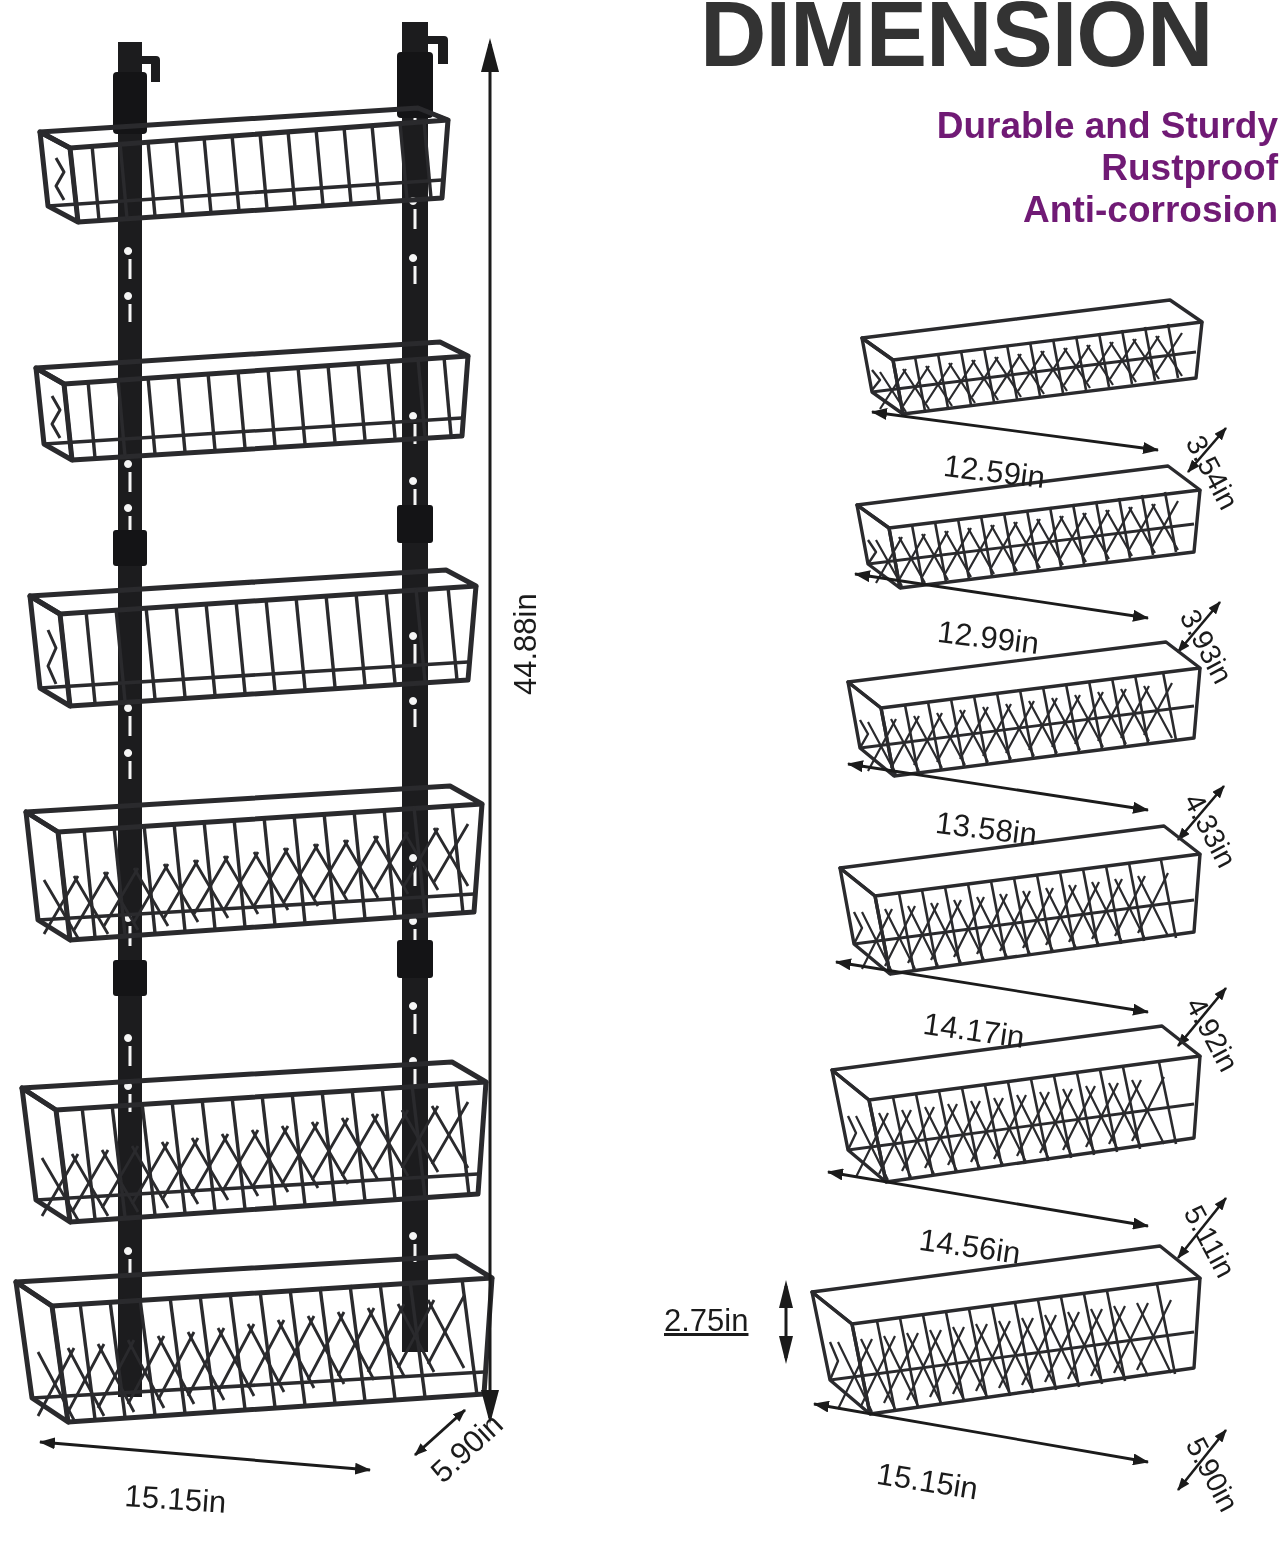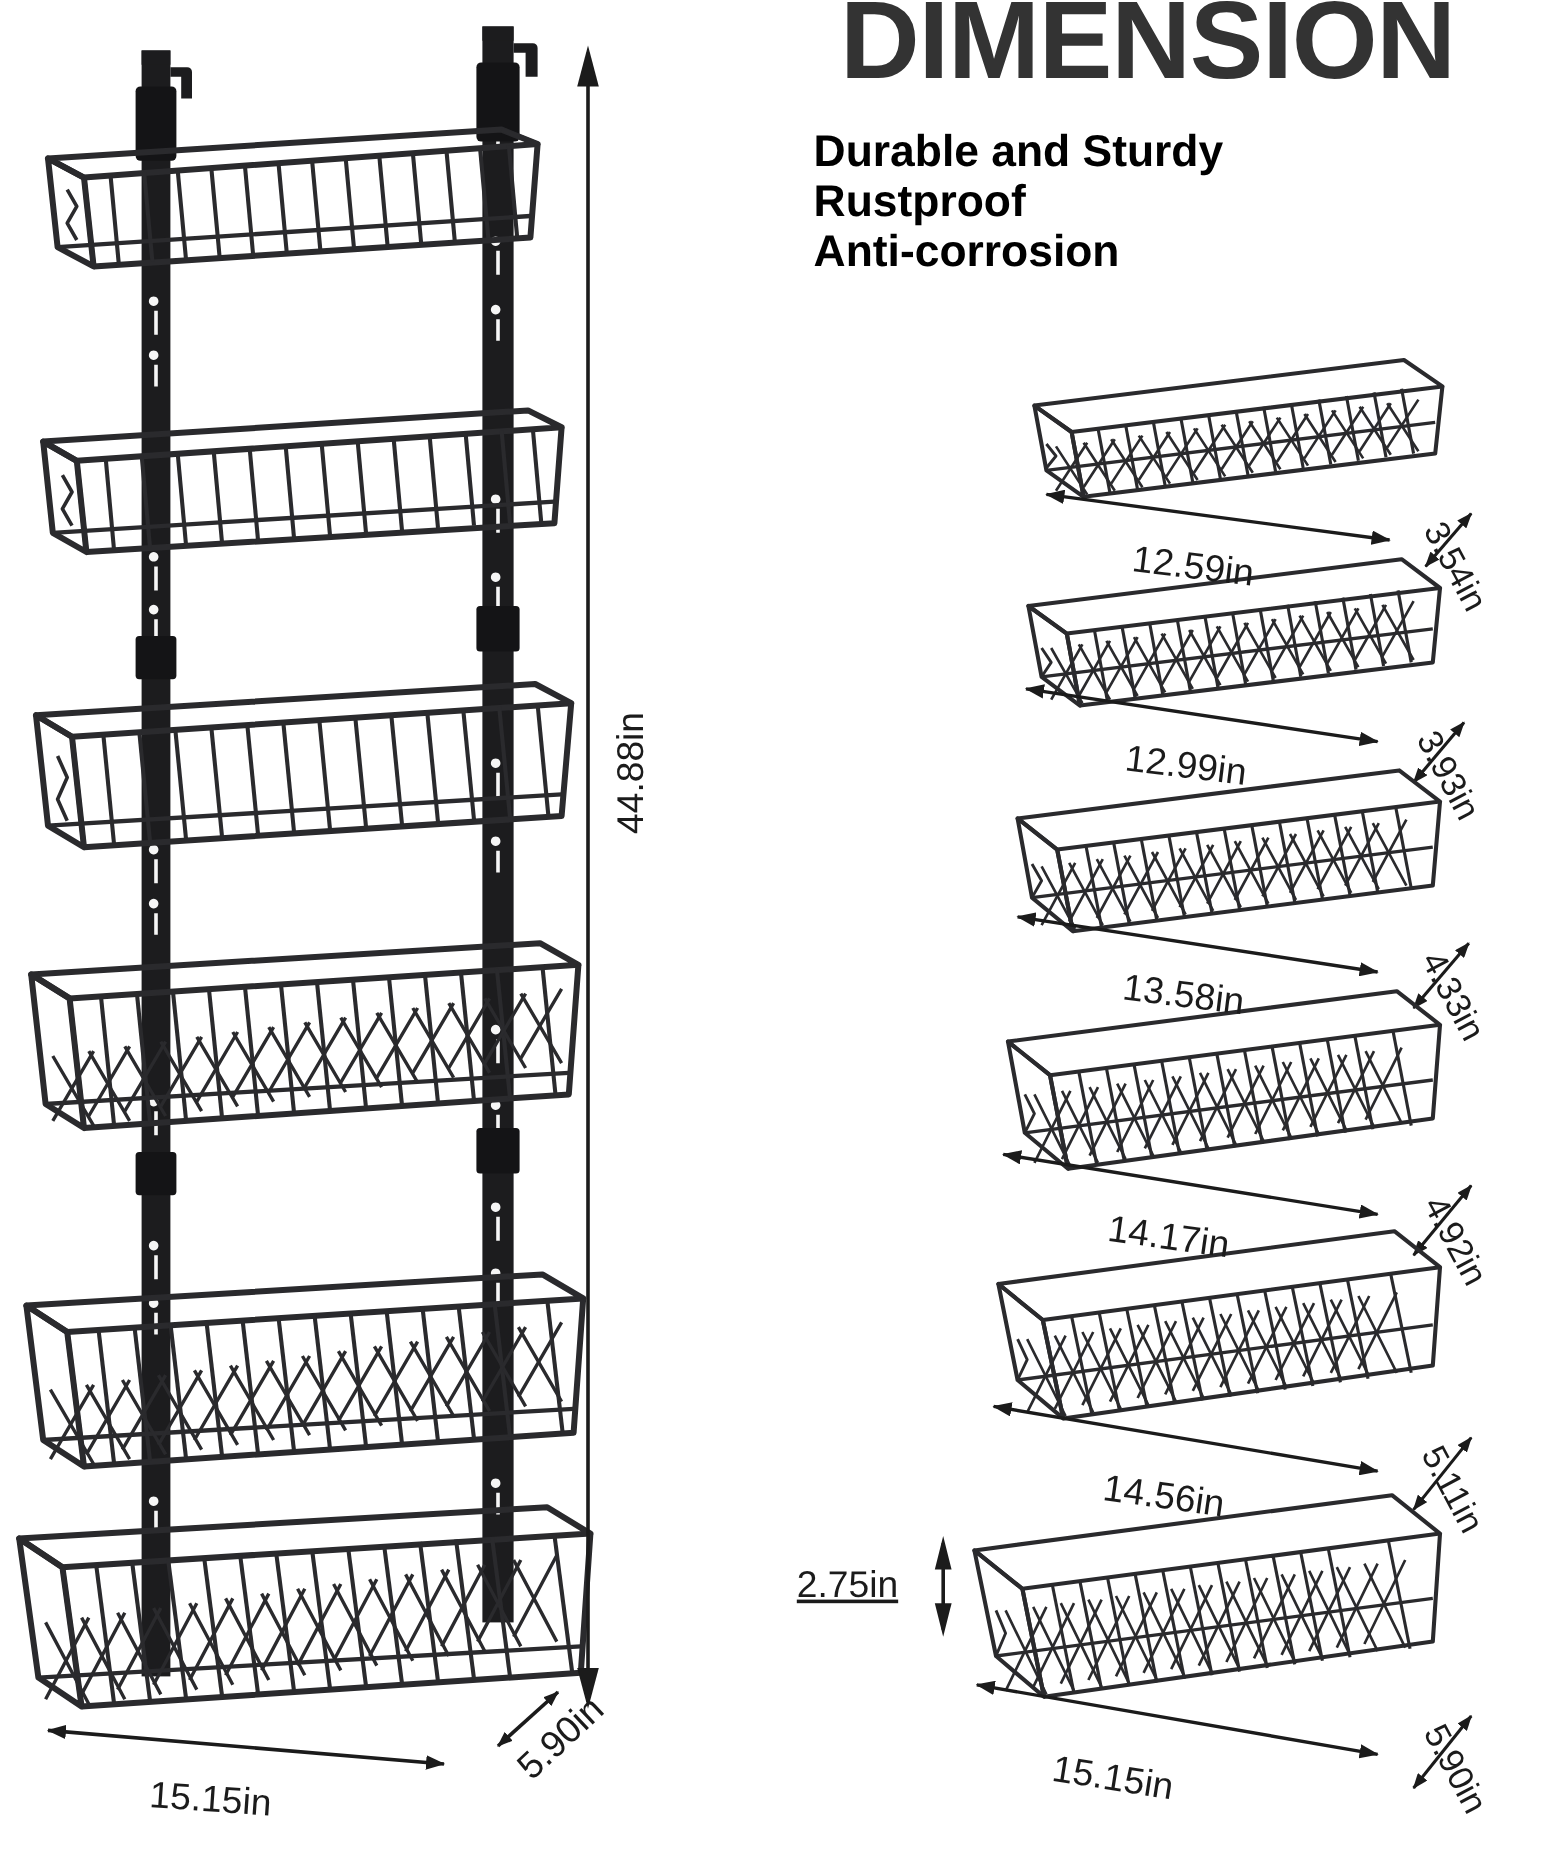--- a/index.html
+++ b/index.html
@@ -26,23 +26,24 @@
     font-weight: bold;
     letter-spacing: -1px;
     color: #333333;
     white-space: nowrap;
     line-height: 1.05;
   }
   .subline {
     position: absolute;
     right: 6px;
     width: 600px;
+    text-align: right;
     font-size: 37px;
     font-weight: bold;
-    color: #000000;
+    color: #701a75;
     white-space: nowrap;
     line-height: 1.12;
   }
   .sub1 { top: 105px; }
   .sub2 { top: 147px; }
   .sub3 { top: 189px; }
 
   
   .dimlabel {
     position: absolute;

